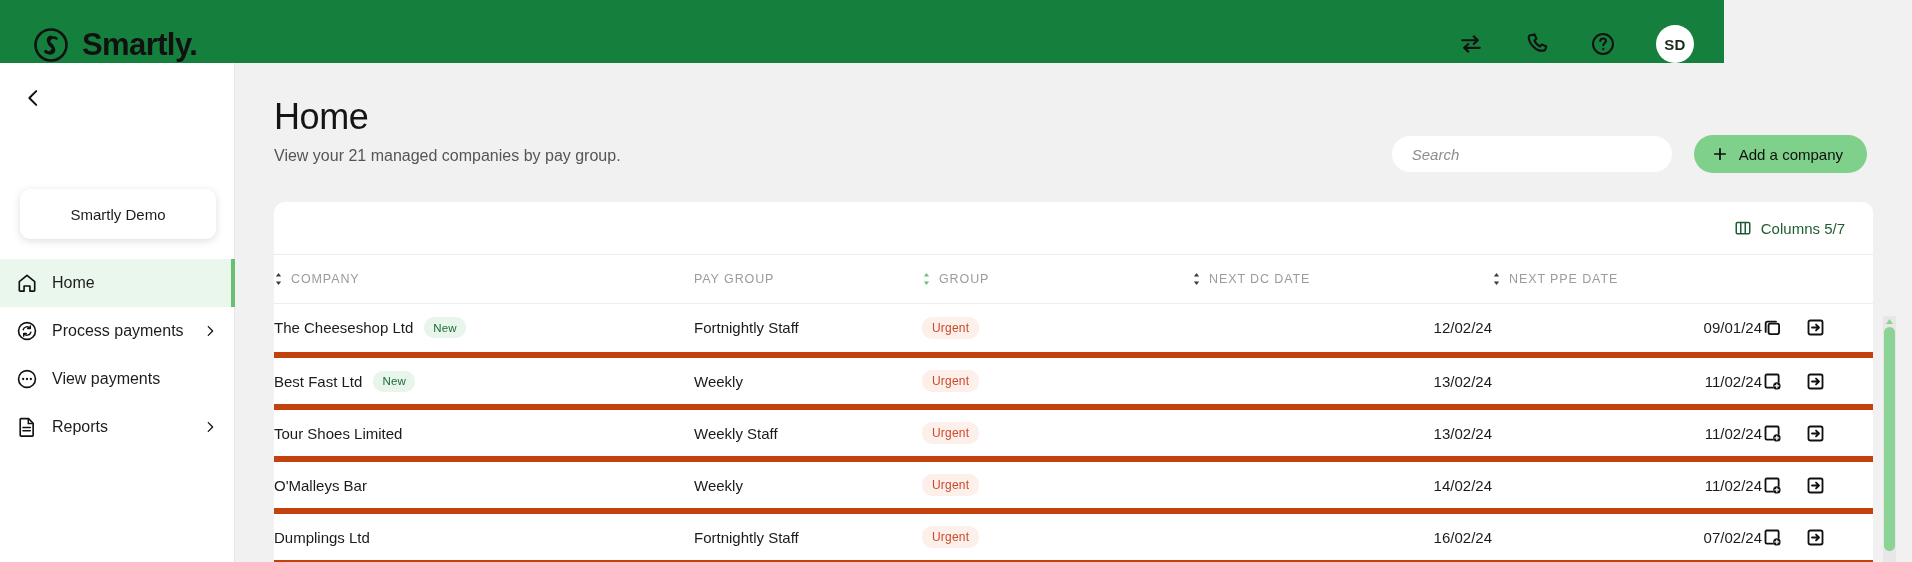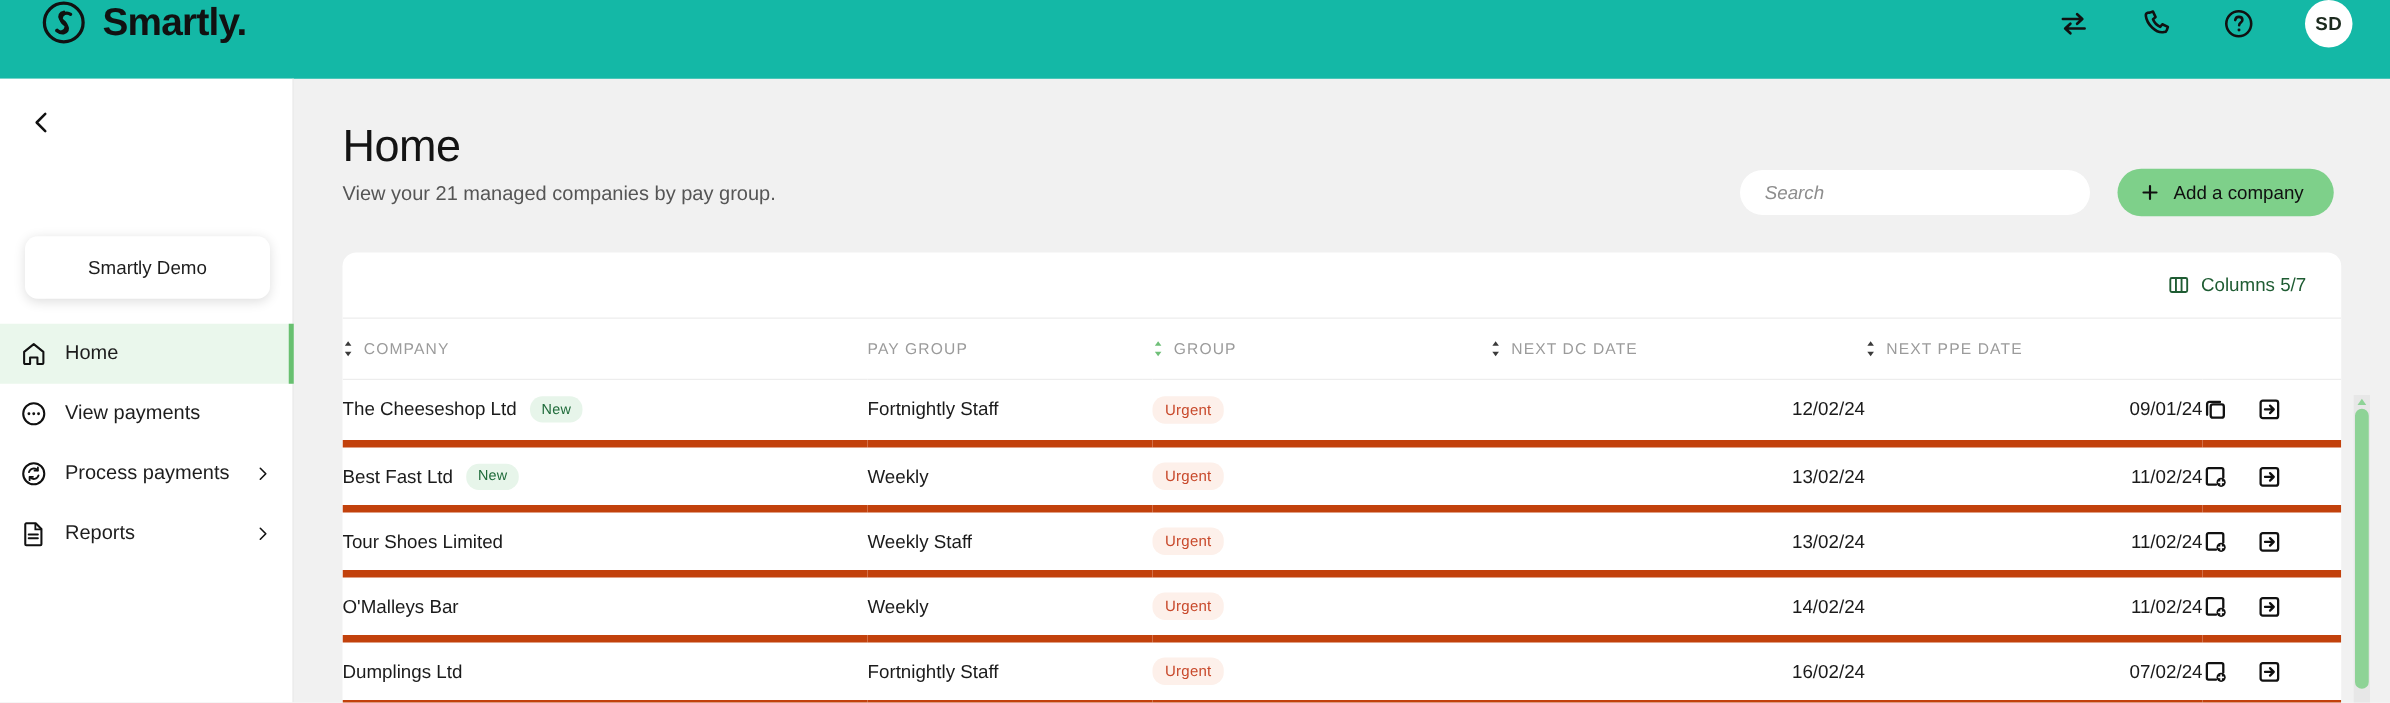--- a/index.html
+++ b/index.html
@@ -6,22 +6,22 @@
   html, body {
     width: 1912px; height: 562px;
     font-family: "Liberation Sans", sans-serif;
     background: #f0f0f0;
     overflow: hidden;
   }
   .app { position: relative; width: 1912px; height: 562px; background: #f1f1f1; }
 
   
   .topbar {
-    position: absolute; top: 0; left: 0; width: 1912px; height: 63px;
-    background: #14b8a6; display: flex; align-items: flex-start;
+    position: absolute; top: 0; left: 0; width: 1724px; height: 63px;
+    background: #15803d; display: flex; align-items: flex-end;
   }
   .brand { display: flex; align-items: center; gap: 13px; margin-left: 33px; }
   .brand-mark { width: 36px; height: 36px; display: block; }
   .brand-text {
     font-size: 31px; font-weight: 700; color: #111; letter-spacing: -0.6px;
   }
   .topbar-actions {
     margin-left: auto; display: flex; align-items: center; gap: 40px; margin-right: 30px;
   }
   .tb-icon { width: 26px; height: 26px; display: block; cursor: pointer; }
@@ -197,38 +197,38 @@
       <div class="nav-item active">
         <svg class="nav-icon" viewBox="0 0 24 24">
           <path d="M3.6 10.4 12 3.6l8.4 6.8V20a.9.9 0 0 1-.9.9h-4.3v-5.6H8.8v5.6H4.5a.9.9 0 0 1-.9-.9z" fill="none" stroke="#111" stroke-width="1.8" stroke-linejoin="round"></path>
         </svg>
         <span class="nav-label">Home</span>
       </div>
 
       <div class="nav-item">
         <svg class="nav-icon" viewBox="0 0 24 24">
           <circle cx="12" cy="12" r="9.2" fill="none" stroke="#111" stroke-width="1.8"></circle>
+          <path d="M7.8 10.6a4.4 4.4 0 0 1 7.6-1.6" fill="none" stroke="#111" stroke-width="1.6" stroke-linecap="round"></path>
+          <path d="M16.2 13.4a4.4 4.4 0 0 1-7.6 1.6" fill="none" stroke="#111" stroke-width="1.6" stroke-linecap="round"></path>
+          <path d="M15.6 6.4v2.9h-2.9M8.4 17.6v-2.9h2.9" fill="none" stroke="#111" stroke-width="1.6" stroke-linecap="round" stroke-linejoin="round"></path>
+        </svg>
+        <span class="nav-label">Process payments</span>
+        <svg class="nav-chevron" viewBox="0 0 24 24">
+          <path d="M9 4.5 16.5 12 9 19.5" fill="none" stroke="#111" stroke-width="2.2" stroke-linecap="round" stroke-linejoin="round"></path>
+        </svg>
+      </div>
+
+      <div class="nav-item">
+        <svg class="nav-icon" viewBox="0 0 24 24">
+          <circle cx="12" cy="12" r="9.2" fill="none" stroke="#111" stroke-width="1.8"></circle>
           <circle cx="7.8" cy="12" r="1.25" fill="#111"></circle>
           <circle cx="12" cy="12" r="1.25" fill="#111"></circle>
           <circle cx="16.2" cy="12" r="1.25" fill="#111"></circle>
         </svg>
         <span class="nav-label">View payments</span>
-      </div>
-
-      <div class="nav-item">
-        <svg class="nav-icon" viewBox="0 0 24 24">
-          <circle cx="12" cy="12" r="9.2" fill="none" stroke="#111" stroke-width="1.8"></circle>
-          <path d="M7.8 10.6a4.4 4.4 0 0 1 7.6-1.6" fill="none" stroke="#111" stroke-width="1.6" stroke-linecap="round"></path>
-          <path d="M16.2 13.4a4.4 4.4 0 0 1-7.6 1.6" fill="none" stroke="#111" stroke-width="1.6" stroke-linecap="round"></path>
-          <path d="M15.6 6.4v2.9h-2.9M8.4 17.6v-2.9h2.9" fill="none" stroke="#111" stroke-width="1.6" stroke-linecap="round" stroke-linejoin="round"></path>
-        </svg>
-        <span class="nav-label">Process payments</span>
-        <svg class="nav-chevron" viewBox="0 0 24 24">
-          <path d="M9 4.5 16.5 12 9 19.5" fill="none" stroke="#111" stroke-width="2.2" stroke-linecap="round" stroke-linejoin="round"></path>
-        </svg>
       </div>
 
       <div class="nav-item">
         <svg class="nav-icon" viewBox="0 0 24 24">
           <path d="M5.5 2.9h8.2l5 5v13.2a.9.9 0 0 1-.9.9H5.5a.9.9 0 0 1-.9-.9V3.8a.9.9 0 0 1 .9-.9z" fill="none" stroke="#111" stroke-width="1.8" stroke-linejoin="round"></path>
           <path d="M13.4 3.2v5h5" fill="none" stroke="#111" stroke-width="1.6"></path>
           <path d="M7.6 12.6h8M7.6 16h8" stroke="#111" stroke-width="1.7" stroke-linecap="round"></path>
         </svg>
         <span class="nav-label">Reports</span>
         <svg class="nav-chevron" viewBox="0 0 24 24">

